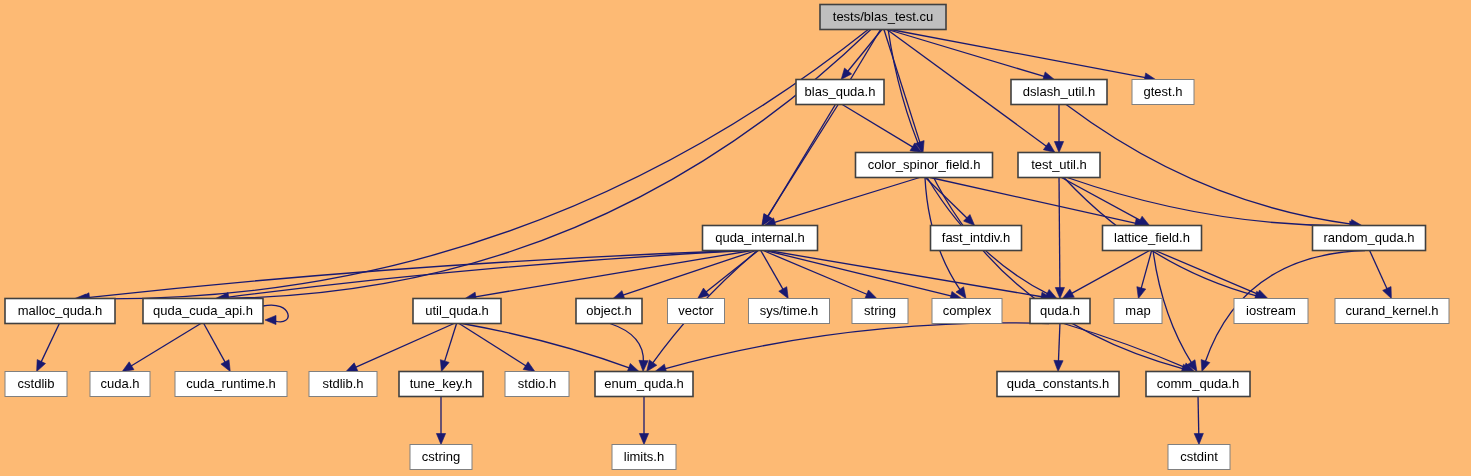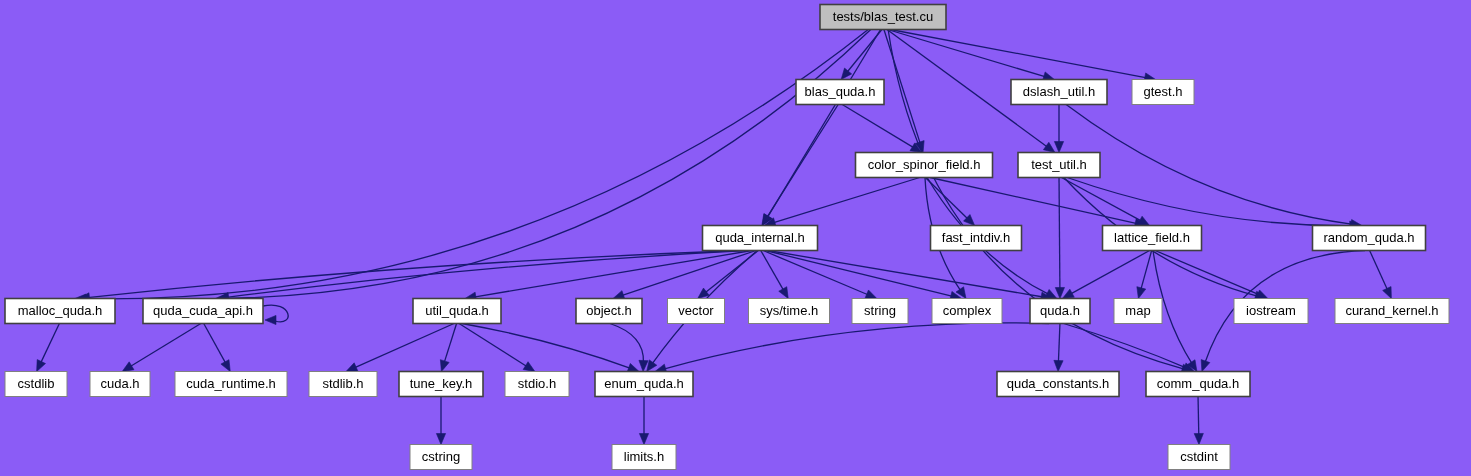--- a/index.html
+++ b/index.html
@@ -4,21 +4,21 @@
 <style>
   html, body {
     margin: 0;
     padding: 0;
     background: #ffffff;
   }
   #graph-root {
     position: relative;
     width: 1471px;
     height: 476px;
-    background: #8b5cf6;
+    background: #fdba74;
     font-family: "Liberation Sans", sans-serif;
     overflow: hidden;
   }
   svg#graph-svg {
     position: absolute;
     left: 0; top: 0;
     width: 1471px;
     height: 476px;
   }
   .node-box {

